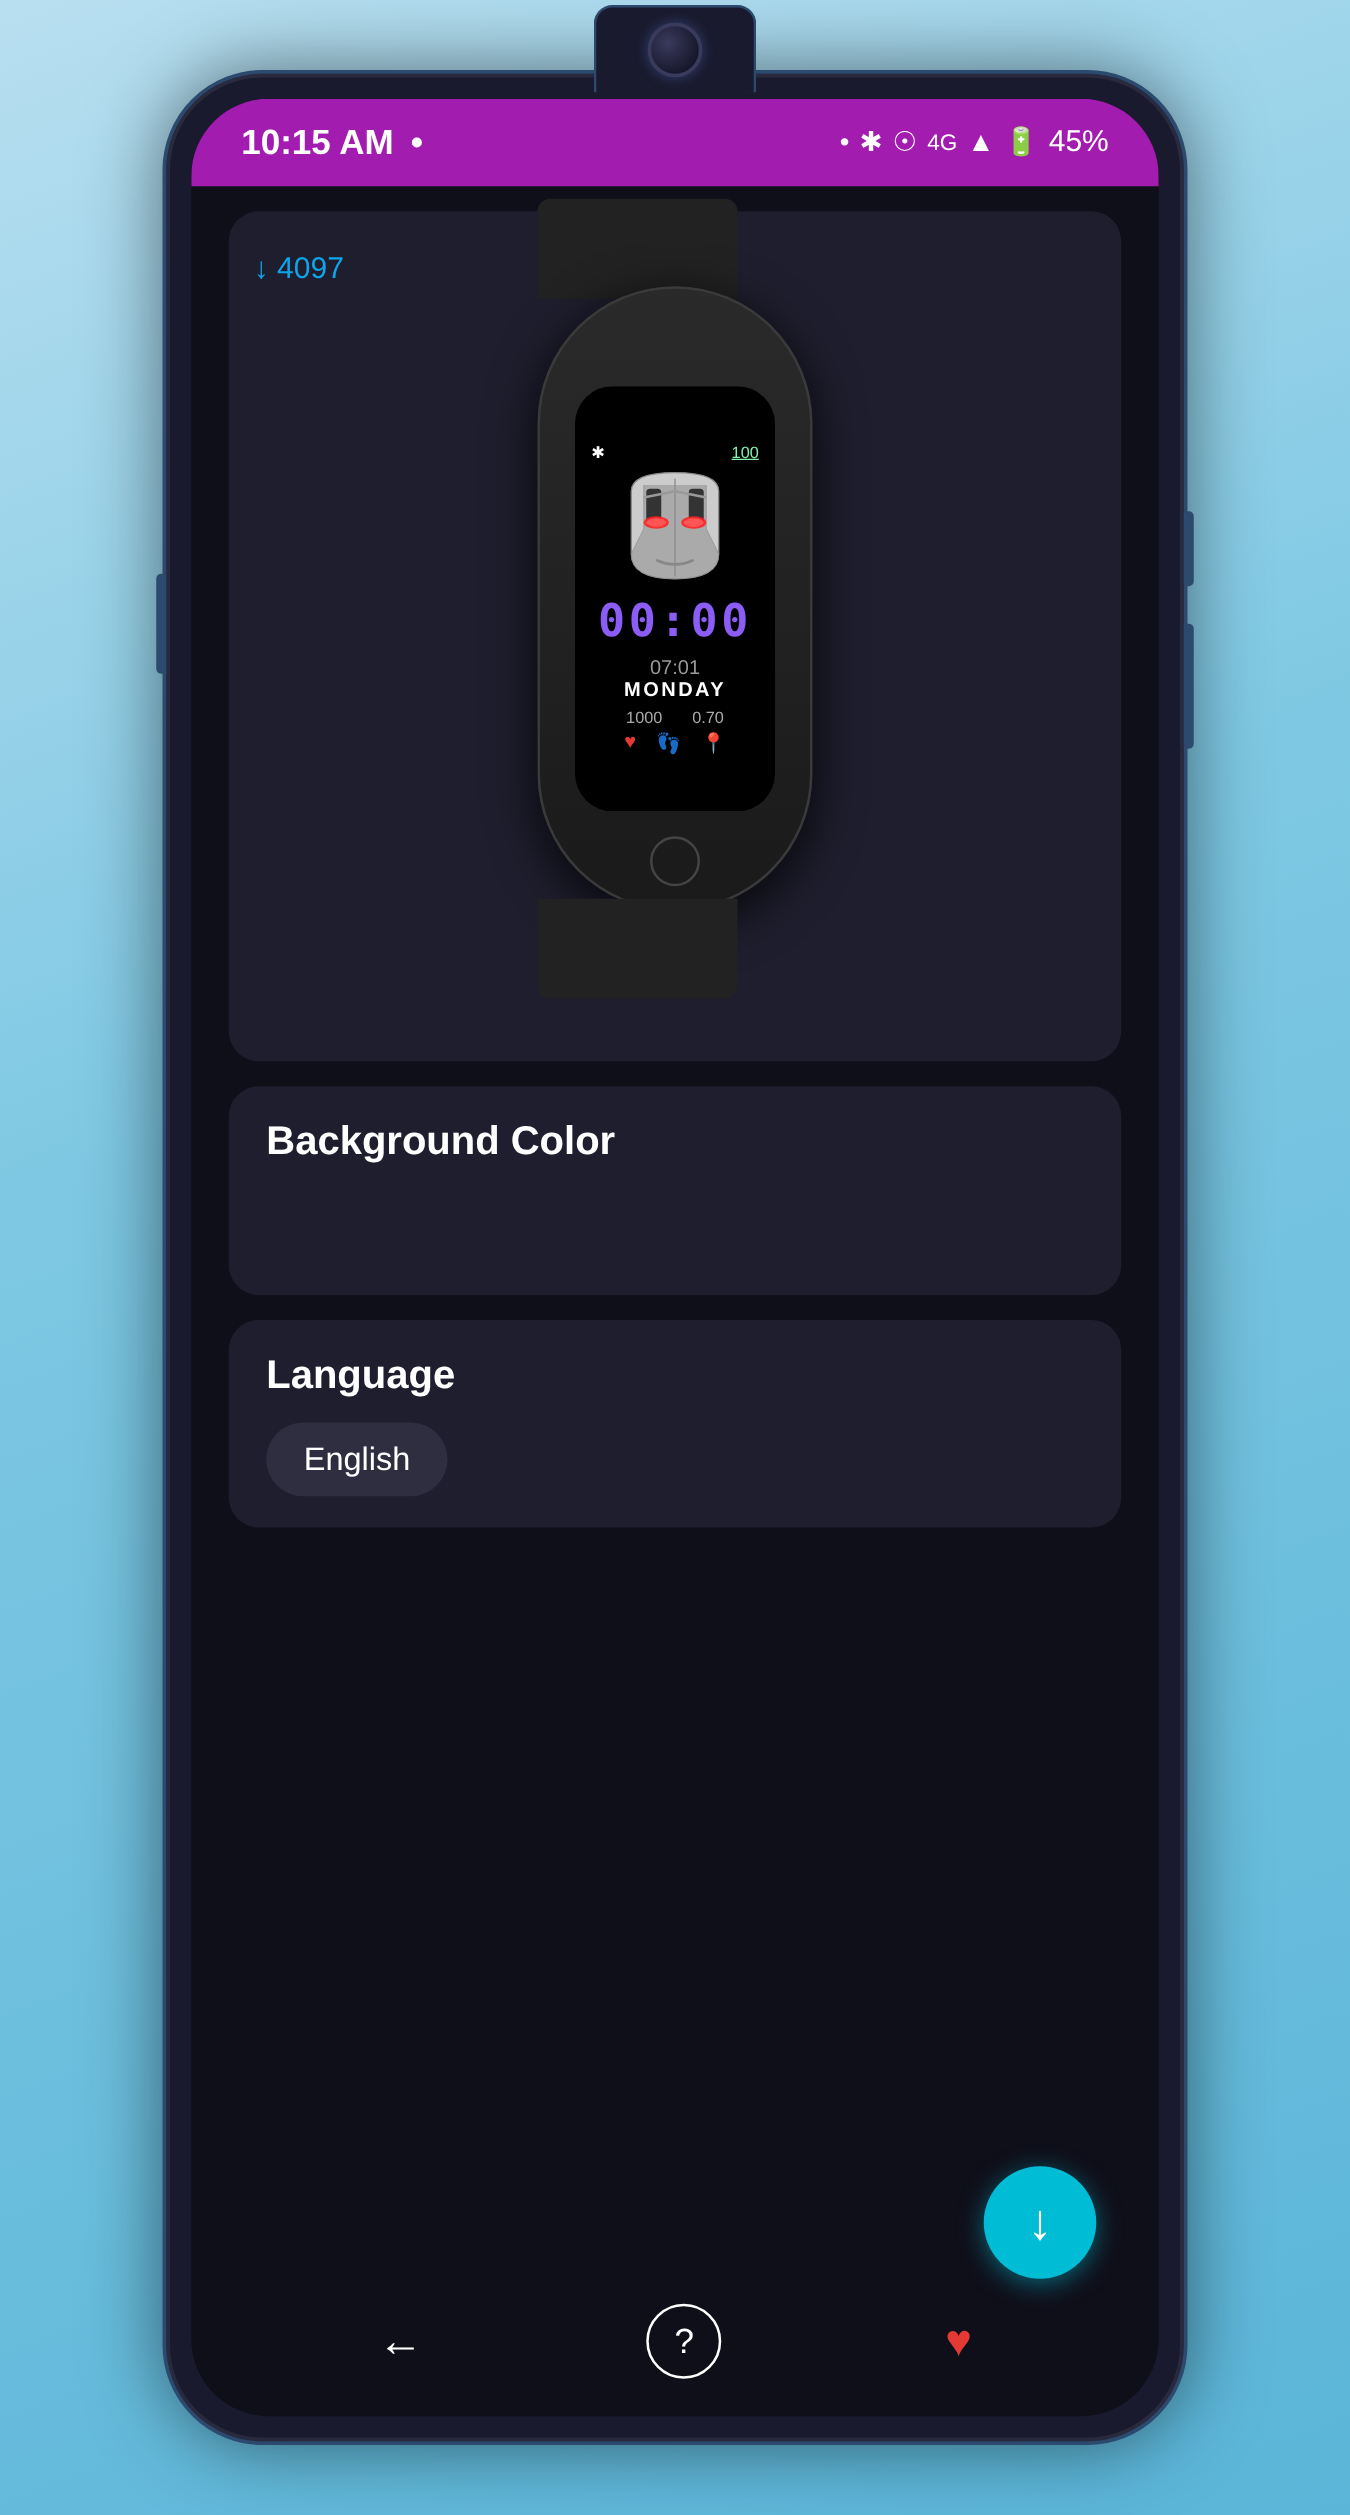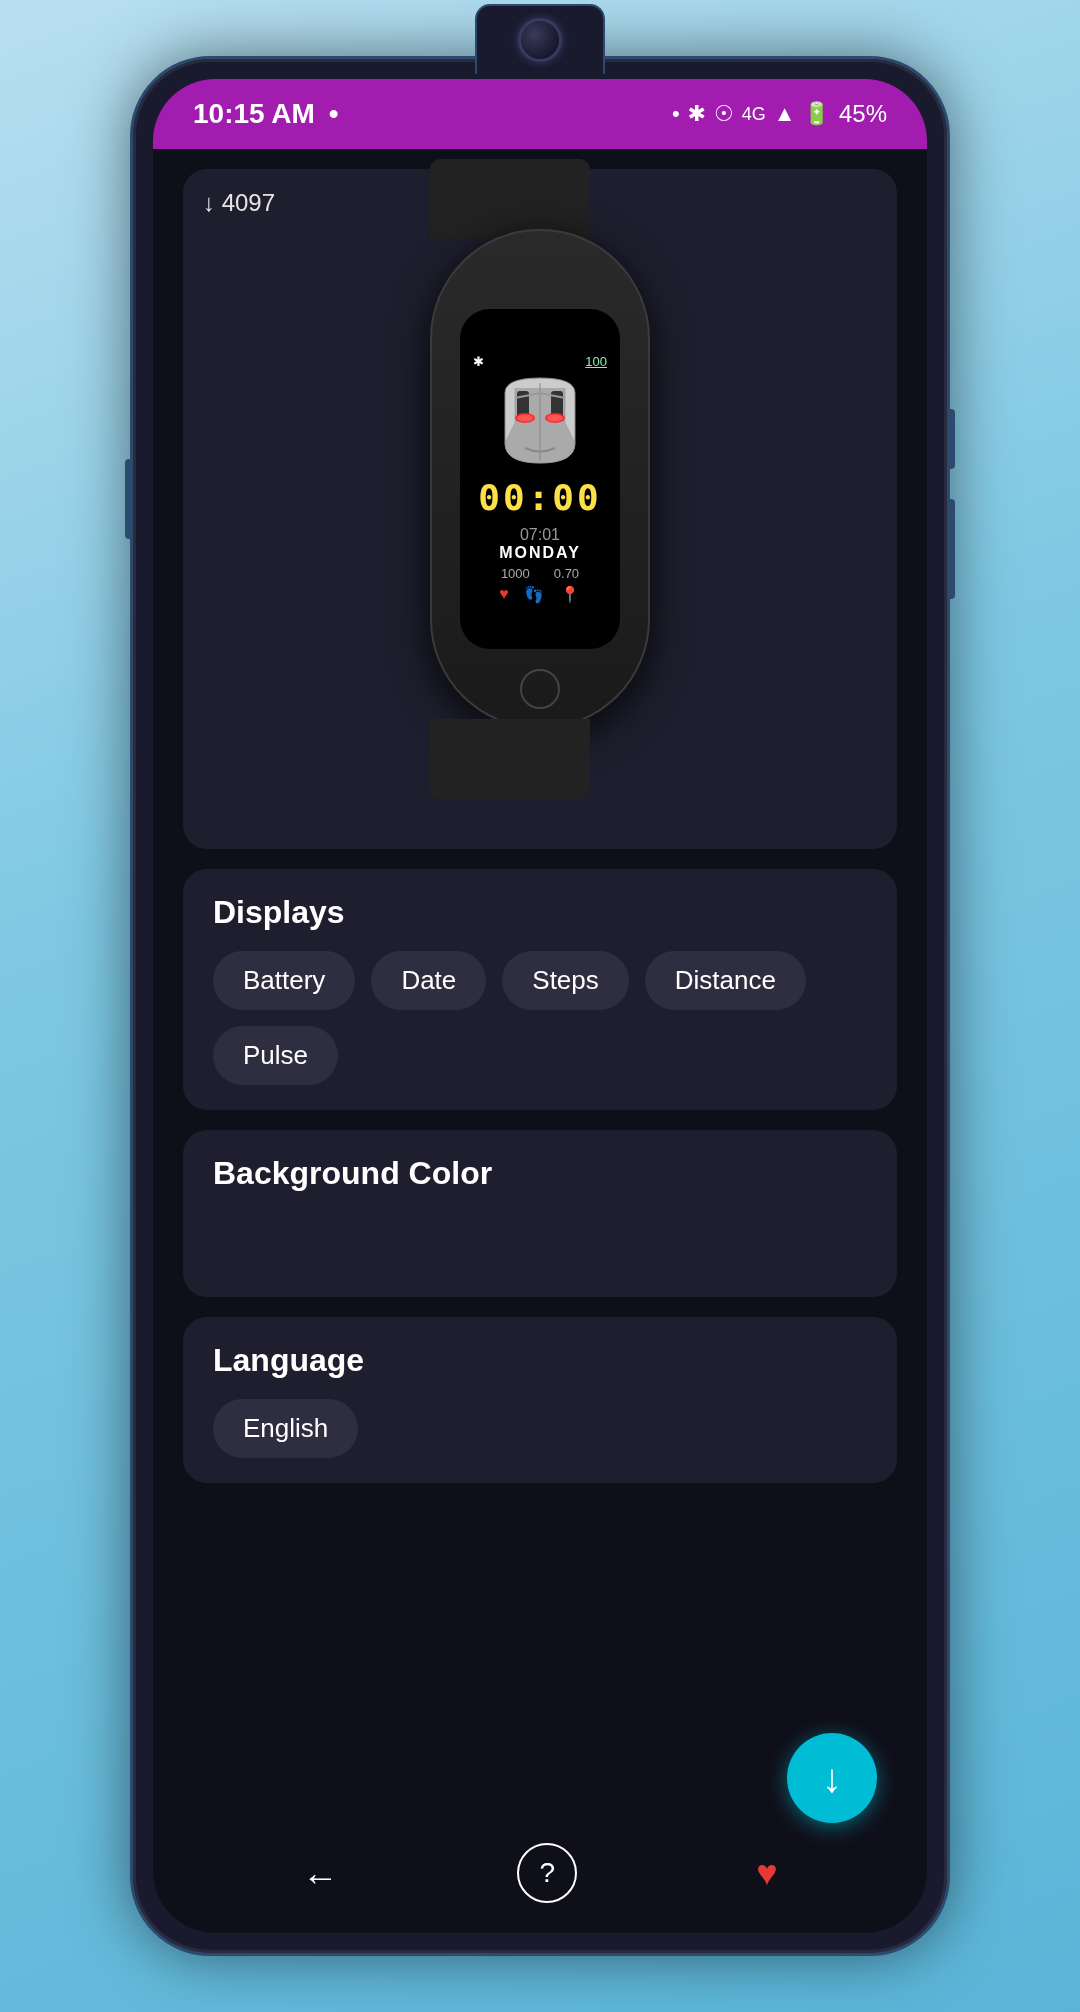--- a/index.html
+++ b/index.html
@@ -140,23 +140,23 @@
       margin-bottom: 20px;
       position: relative;
       min-height: 680px;
       display: flex;
       flex-direction: column;
       align-items: center;
     }
 
     .watch-id {
       position: absolute;
-      top: 20px;
+      top: 32px;
       left: 20px;
-      color: #e5e5e5;
+      color: #0ea5e9;
       font-size: 24px;
     }
 
     
     .smartband-container {
       margin-top: 30px;
       position: relative;
       width: 220px;
     }
 
@@ -434,21 +434,21 @@
                   <ellipse cx="30" cy="45" rx="8" ry="3.5" fill="#ff5555"></ellipse>
                   <ellipse cx="60" cy="45" rx="8" ry="3.5" fill="#ff5555"></ellipse>
 
                   <path d="M30 75 Q45 82 60 75" stroke="#888" stroke-width="2" fill="none"></path>
 
                   <line x1="45" y1="10" x2="45" y2="88" stroke="#888" stroke-width="1"></line>
 
                   <path d="M20 25 L45 20 L70 25" stroke="#999" stroke-width="2" fill="none"></path>
                 </svg>
 
-                <div class="watch-time" style="font-size:36px; color:#fde047; font-family:monospace; letter-spacing:3px; margin-top:4px;">00:00</div>
+                <div class="watch-time" style="font-size:36px; color:#8b5cf6; font-family:monospace; letter-spacing:3px; margin-top:4px;">00:00</div>
 
                 <div class="watch-date-row" style="color:#999; font-size:16px; margin-top:8px;">07:01</div>
 
                 <div class="watch-day" style="color:white; font-size:16px; letter-spacing:2px;">MONDAY</div>
 
                 <div class="watch-stats">
                   <span class="watch-stat">1000</span>
                   <span class="watch-stat">0.70</span>
                 </div>
 
@@ -458,30 +458,20 @@
                   <span style="color:#e53935; font-size:16px;">📍</span>
                 </div>
               </div>
             </div>
             <div class="home-indicator"></div>
           </div>
           <div class="band-strap-bottom"></div>
         </div>
       </div>
 
-      <div class="section-card">
-        <div class="section-title">Displays</div>
-        <div class="chips-row">
-          <button class="chip">Battery</button>
-          <button class="chip">Date</button>
-          <button class="chip">Steps</button>
-          <button class="chip">Distance</button>
-          <button class="chip">Pulse</button>
-        </div>
-      </div>
 
       <div class="section-card">
         <div class="section-title">Background Color</div>
         <div style="height: 60px;"></div>
       </div>
 
       <div class="section-card">
         <div class="section-title">Language</div>
         <div class="chips-row">
           <button class="chip">English</button>

